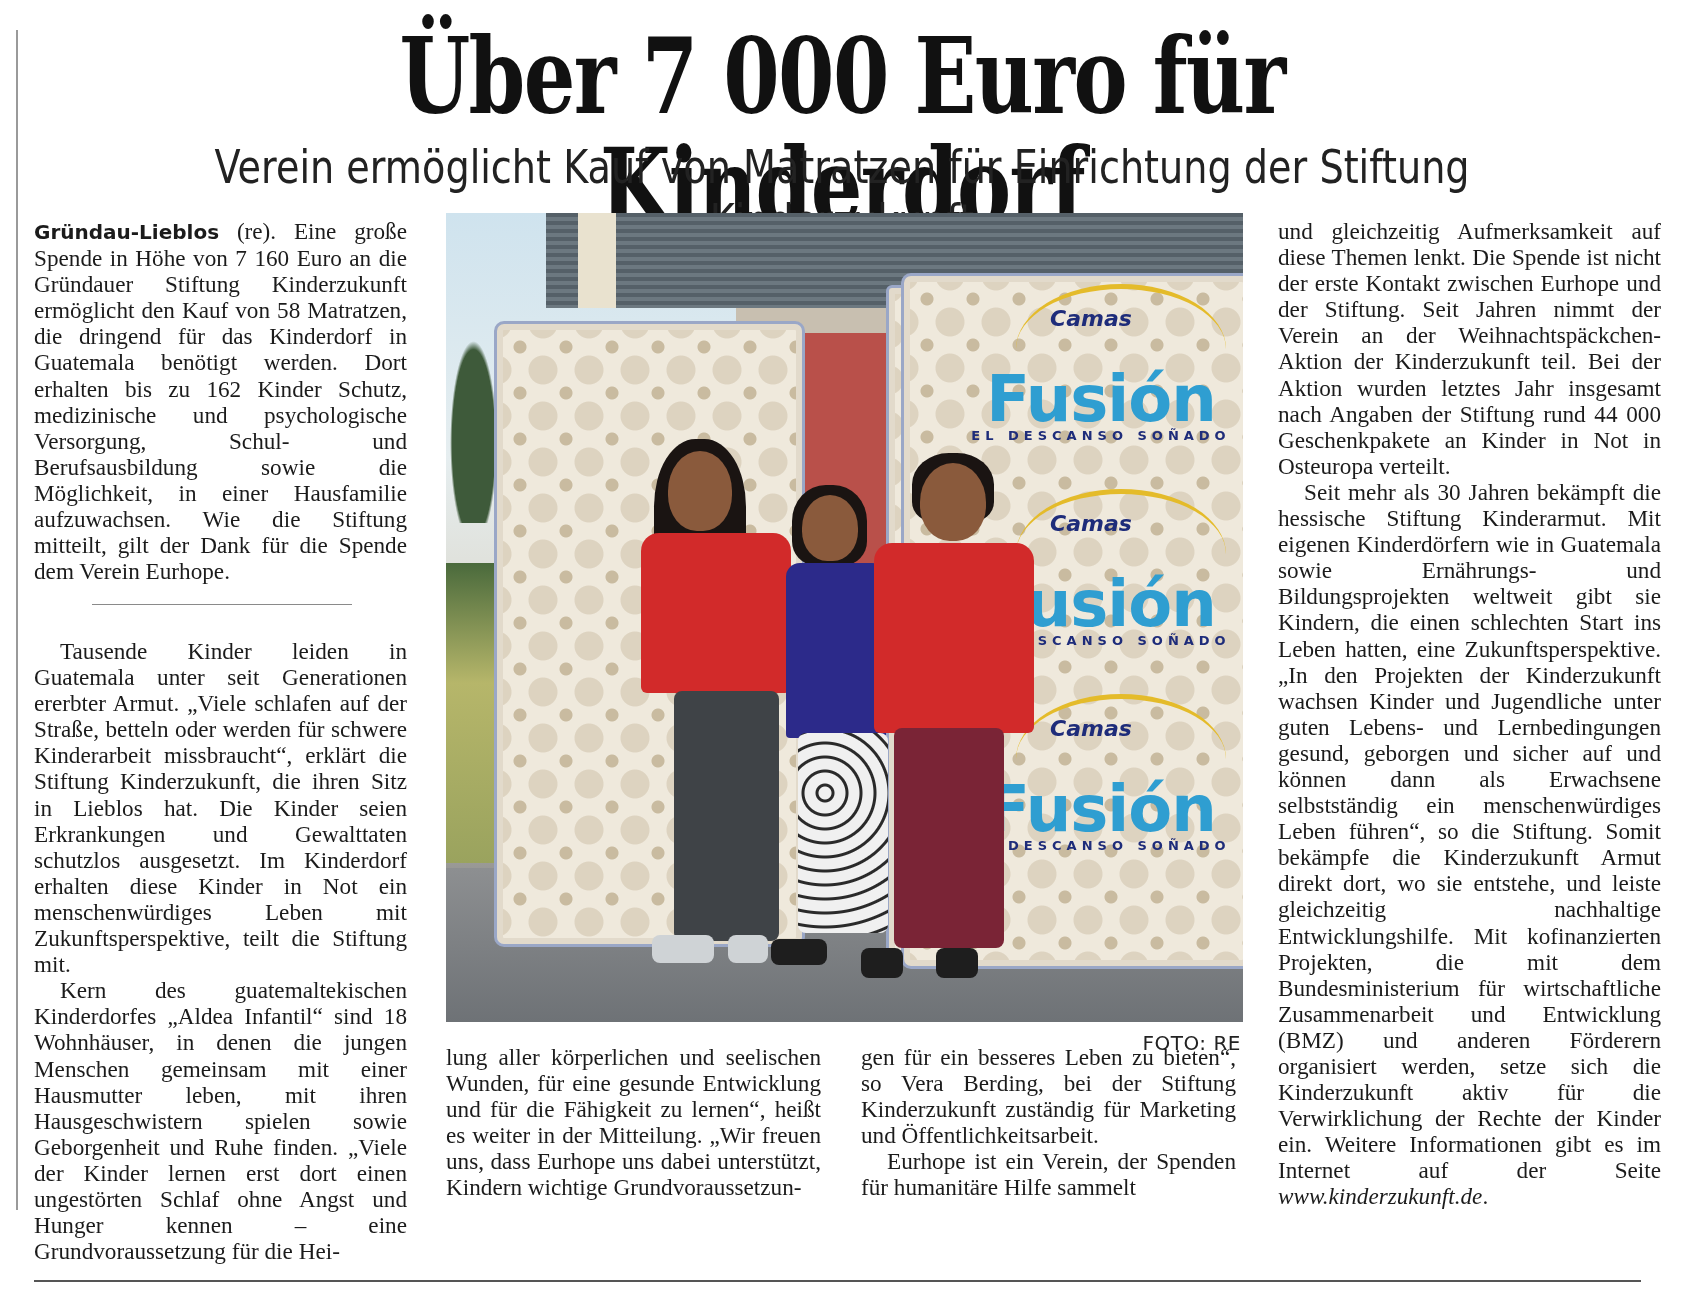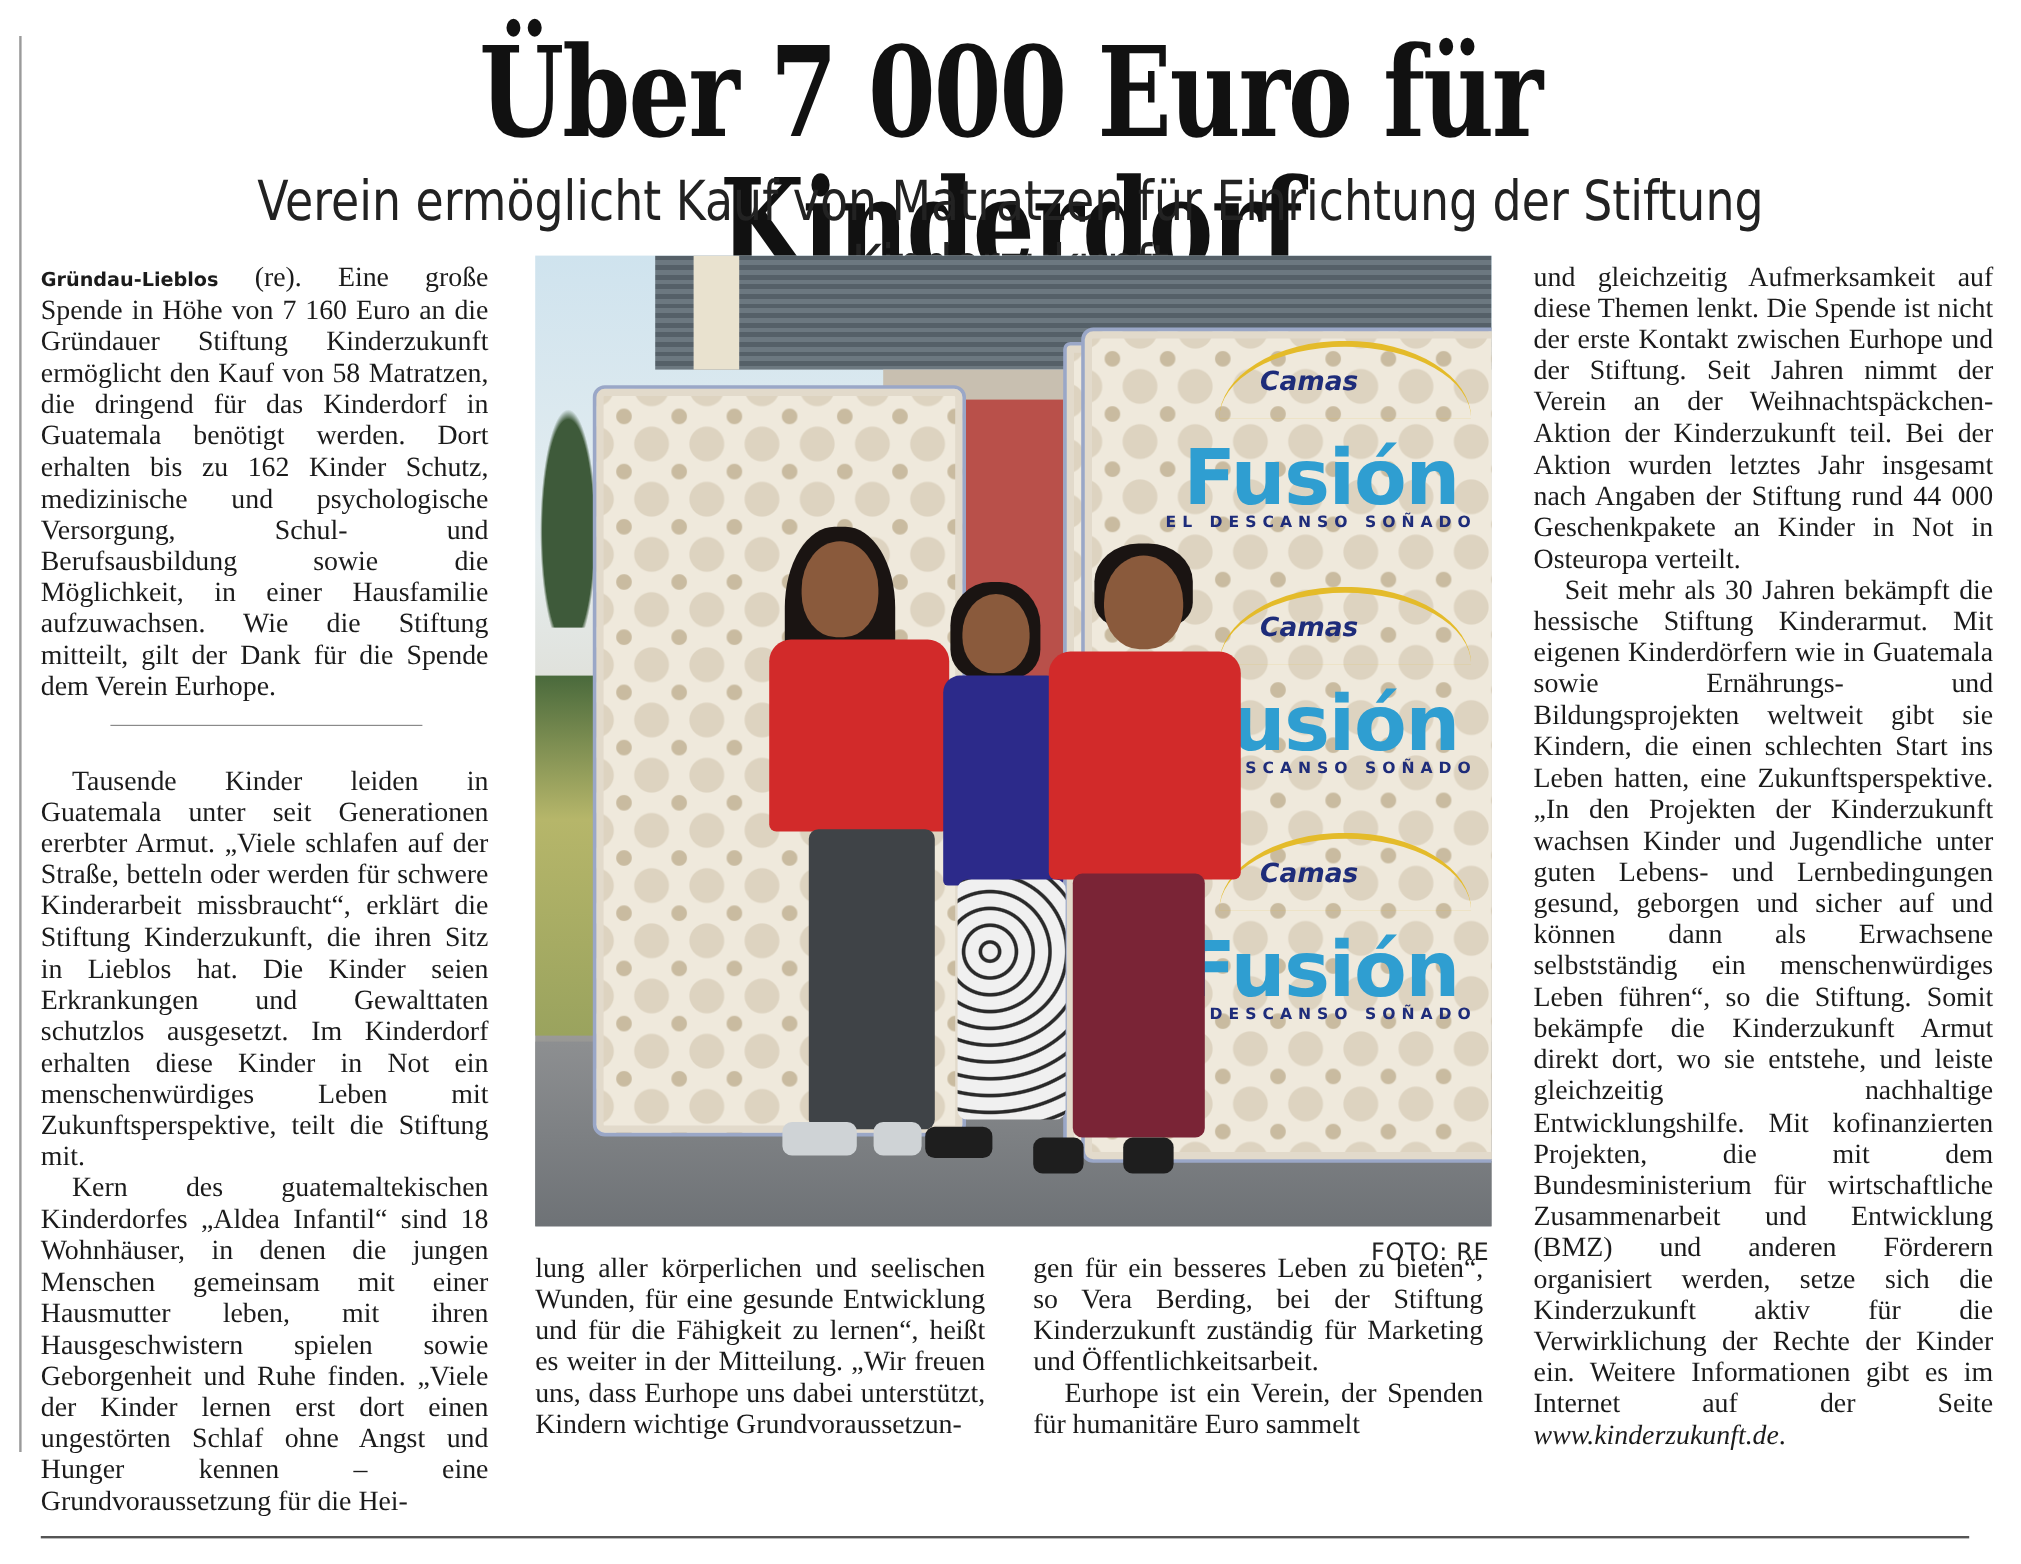--- a/index.html
+++ b/index.html
@@ -22,21 +22,21 @@
     position: absolute; font-family: "Liberation Serif", "DejaVu Serif", serif;
     font-size: 23.2px; line-height: 26.1px; text-align: justify; color: #1b1b1b;
   }
   .col p { margin: 0; hyphens: manual; }
   .col p.indent { text-indent: 26px; }
   .col1 { left: 34px; top: 218px; width: 373px; }
   .col1b { left: 34px; top: 638px; width: 373px; }
   .col3 { left: 446px; top: 1044px; width: 375px; }
   .col4 { left: 861px; top: 1044px; width: 375px; }
   .col5 { left: 1258px; top: 218px; width: 383px; margin-left: 20px; }
-  .dateline { font-family: "DejaVu Sans", "Liberation Sans", sans-serif; font-weight: bold; font-size: 16px; }
+  .dateline { font-family: "DejaVu Sans", "Liberation Sans", sans-serif; font-weight: bold; font-size: 20px; }
   .sep-short { position: absolute; left: 92px; top: 604px; width: 260px; height: 1px; background: #8a8a8a; }
   .bottom-rule { position: absolute; left: 34px; top: 1280px; width: 1607px; height: 2px; background: #555; }
   .photo {
     position: absolute; left: 446px; top: 213px; width: 797px; height: 809px; overflow: hidden;
     background: linear-gradient(180deg, #cfe3ee 0%, #e6eef0 30%, #d8d2c3 60%, #8c8d8c 85%, #777b7f 100%);
   }
   .roof { position: absolute; left: 100px; top: 0; width: 697px; height: 95px;
     background: repeating-linear-gradient(180deg, #556068 0px, #556068 4px, #6c7880 4px, #6c7880 8px); }
   .pillar { position: absolute; left: 132px; top: 0; width: 38px; height: 95px; background: #e9e2cf; }
   .wall { position: absolute; left: 290px; top: 95px; width: 180px; height: 560px; background: #c8bfb0; }
@@ -161,21 +161,21 @@
   <div class="caption">
     <span class="credit">FOTO: RE</span>
   </div>
 
   <div class="col col3">
     <p>lung aller körperlichen und seelischen Wunden, für eine gesunde Entwicklung und für die Fähigkeit zu lernen“, heißt es weiter in der Mitteilung. „Wir freuen uns, dass Eurhope uns dabei unterstützt, Kindern wichtige Grundvoraussetzun-</p>
   </div>
 
   <div class="col col4">
     <p>gen für ein besseres Leben zu bieten“, so Vera Berding, bei der Stiftung Kinderzukunft zuständig für Marketing und Öffentlichkeitsarbeit.</p>
-    <p class="indent">Eurhope ist ein Verein, der Spenden für humanitäre Euro sammelt</p>
+    <p class="indent">Eurhope ist ein Verein, der Spenden für humanitäre Hilfe sammelt</p>
   </div>
 
   <div class="col col5">
     <p>und gleichzeitig Aufmerksamkeit auf diese Themen lenkt. Die Spende ist nicht der erste Kontakt zwischen Eurhope und der Stiftung. Seit Jahren nimmt der Verein an der Weihnachtspäckchen-Aktion der Kinderzukunft teil. Bei der Aktion wurden letztes Jahr insgesamt nach Angaben der Stiftung rund 44 000 Geschenkpakete an Kinder in Not in Osteuropa verteilt.</p>
     <p class="indent"><span>Seit mehr als 30 Jahren bekämpft die hessische Stiftung Kinderarmut. Mit eigenen Kinderdörfern wie in Guatemala sowie Ernährungs- und Bildungsprojekten weltweit gibt sie Kindern, die einen schlechten Start ins Leben hatten, eine Zukunftsperspektive. „In den Projekten der Kinderzukunft wachsen Kinder und Jugendliche unter guten Lebens- und Lernbedingungen gesund, geborgen und sicher auf und können dann als Erwachsene selbstständig ein menschenwürdiges Leben führen“, so die Stiftung. Somit bekämpfe die Kinderzukunft Armut direkt dort, wo sie entstehe, und leiste gleichzeitig nachhaltige Entwicklungshilfe. Mit kofinanzierten Projekten, die mit dem Bundesministerium für wirtschaftliche Zusammenarbeit und Entwicklung (BMZ) und anderen Förderern organisiert werden, setze sich die Kinderzukunft aktiv für die Verwirklichung der Rechte der Kinder ein. Weitere Informationen gibt es im Internet auf der Seite </span><span class="url">www.kinderzukunft.de</span><span>.</span></p>
   </div>
 
   <div class="bottom-rule"></div>
 </div>
 

